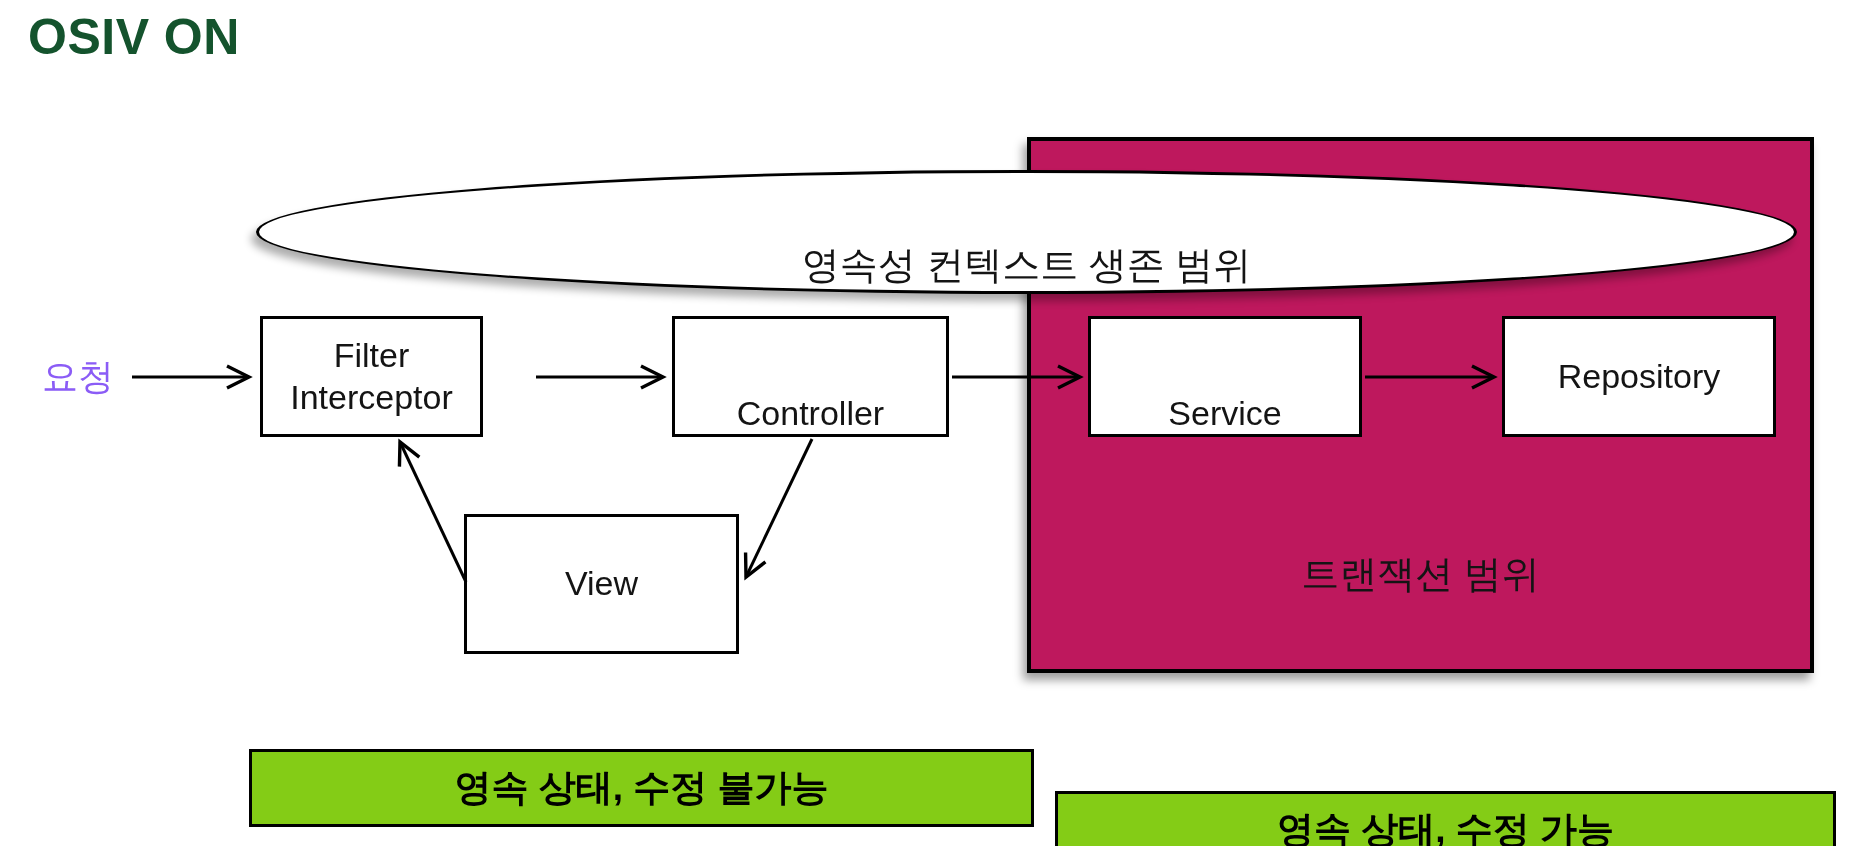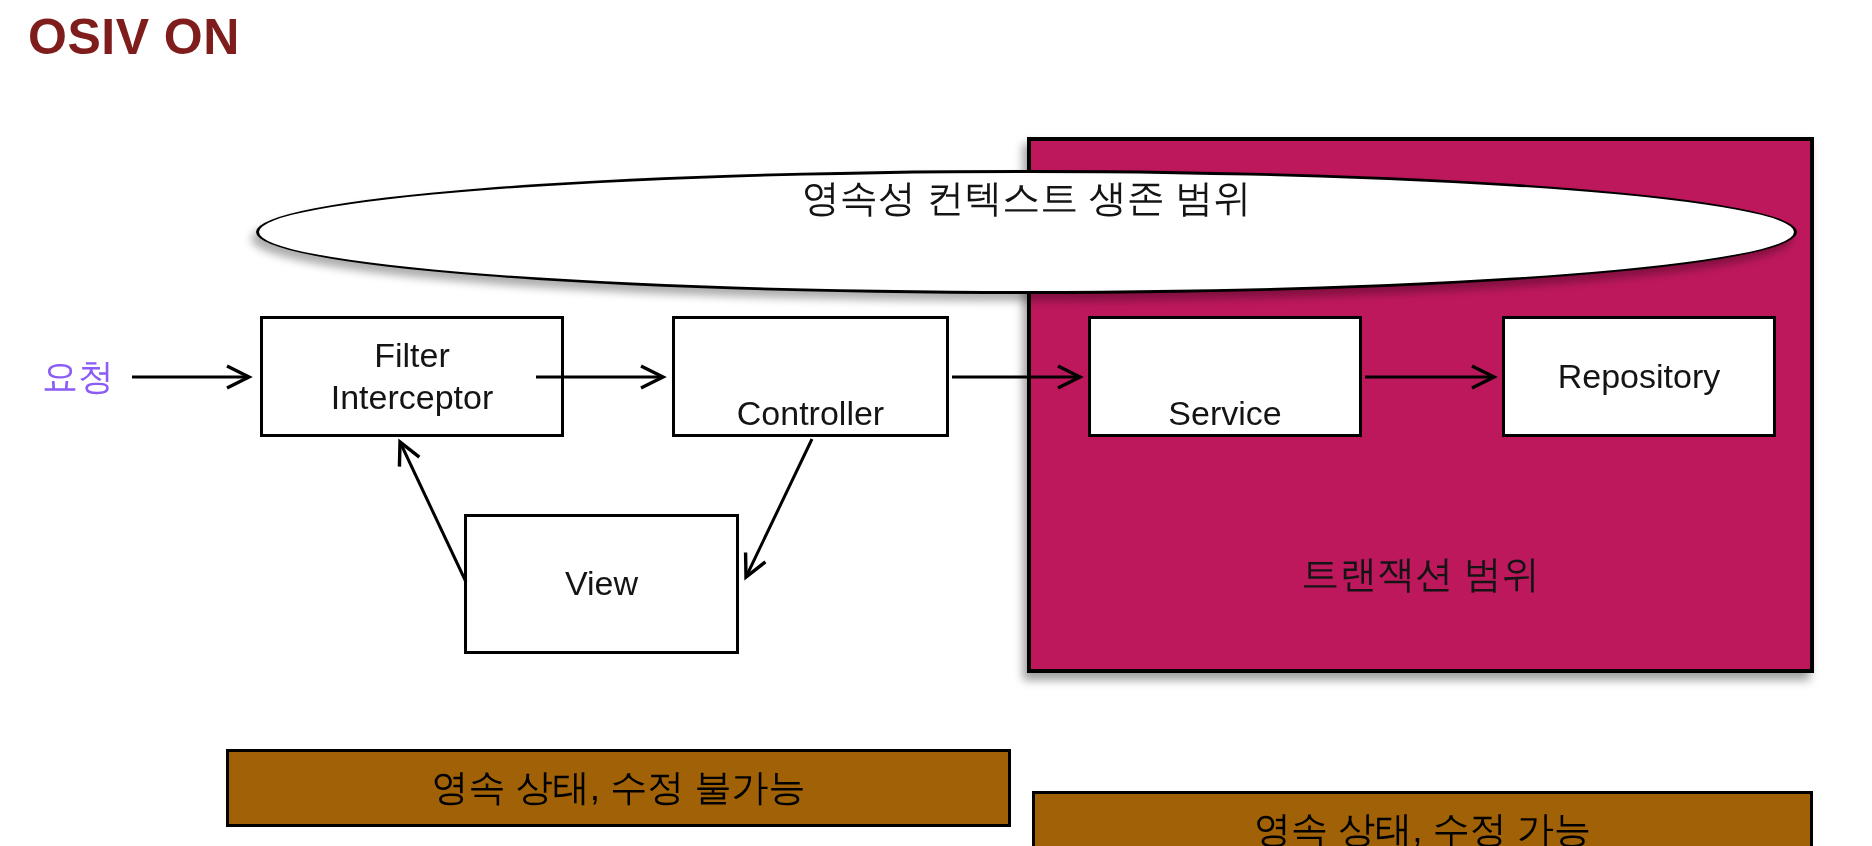--- a/index.html
+++ b/index.html
@@ -14,21 +14,21 @@
     overflow: hidden;
   }
   .abs { position: absolute; }
 
   .page-title {
     left: 28px;
     top: 8px;
     font-size: 50px;
     font-weight: 800;
     letter-spacing: 0.5px;
-    color: #7f1d1d;
+    color: #14532d;
   }
 
   
   .tx-rect {
     left: 1027px;
     top: 137px;
     width: 787px;
     height: 536px;
     background: #be185d;
     border: 4px solid #000000;
@@ -50,21 +50,21 @@
   .pc-ellipse {
     left: 256px;
     top: 170px;
     width: 1541px;
     height: 124px;
     background: #ffffff;
     border: 3px solid #000000;
     border-radius: 50%;
     box-shadow: -5px 7px 9px rgba(0,0,0,0.32);
     display: flex;
-    align-items: flex-start;
+    align-items: flex-end;
     justify-content: center;
     font-size: 38px;
     color: #141414;
     z-index: 5;
     white-space: nowrap;
   }
 
   
   .node {
     background: #ffffff;
@@ -73,47 +73,48 @@
     flex-direction: column;
     align-items: center;
     justify-content: center;
     font-size: 34px;
     line-height: 1.22;
     color: #141414;
     z-index: 6;
     text-align: center;
     white-space: nowrap;
   }
-  .node-filter     { left: 260px;  top: 316px; width: 304px; height: 121px; }
+  .node-filter     { left: 260px;  top: 316px; width: 223px; height: 121px; }
   .node-controller { left: 672px;  top: 316px; width: 277px; height: 121px; justify-content: flex-end; }
   .node-service    { left: 1088px; top: 316px; width: 274px; height: 121px; justify-content: flex-end; }
   .node-repository { left: 1502px; top: 316px; width: 274px; height: 121px; }
   .node-view       { left: 464px;  top: 514px; width: 275px; height: 140px; }
 
   .request-label {
     left: 42px;
     top: 353px;
     font-size: 36px;
     color: #8b5cf6;
     z-index: 6;
     white-space: nowrap;
   }
 
   
   .legend-box {
-    background: #a16207;
+    background: #84cc16;
     border: 3px solid #000000;
     display: flex;
     align-items: center;
     justify-content: center;
     font-size: 37px;
-    font-weight: normal;
+    font-weight: bold;
     color: #000000;
     z-index: 6;
     white-space: nowrap;
+    margin-left: 23px;
   }
   .legend-left  { left: 226px;  top: 749px; width: 785px; height: 78px; }
   .legend-right { left: 1032px; top: 791px; width: 781px; height: 78px; }
 
   
   .arrows {
     left: 0;
     top: 0;
     width: 1872px;
     height: 846px;

